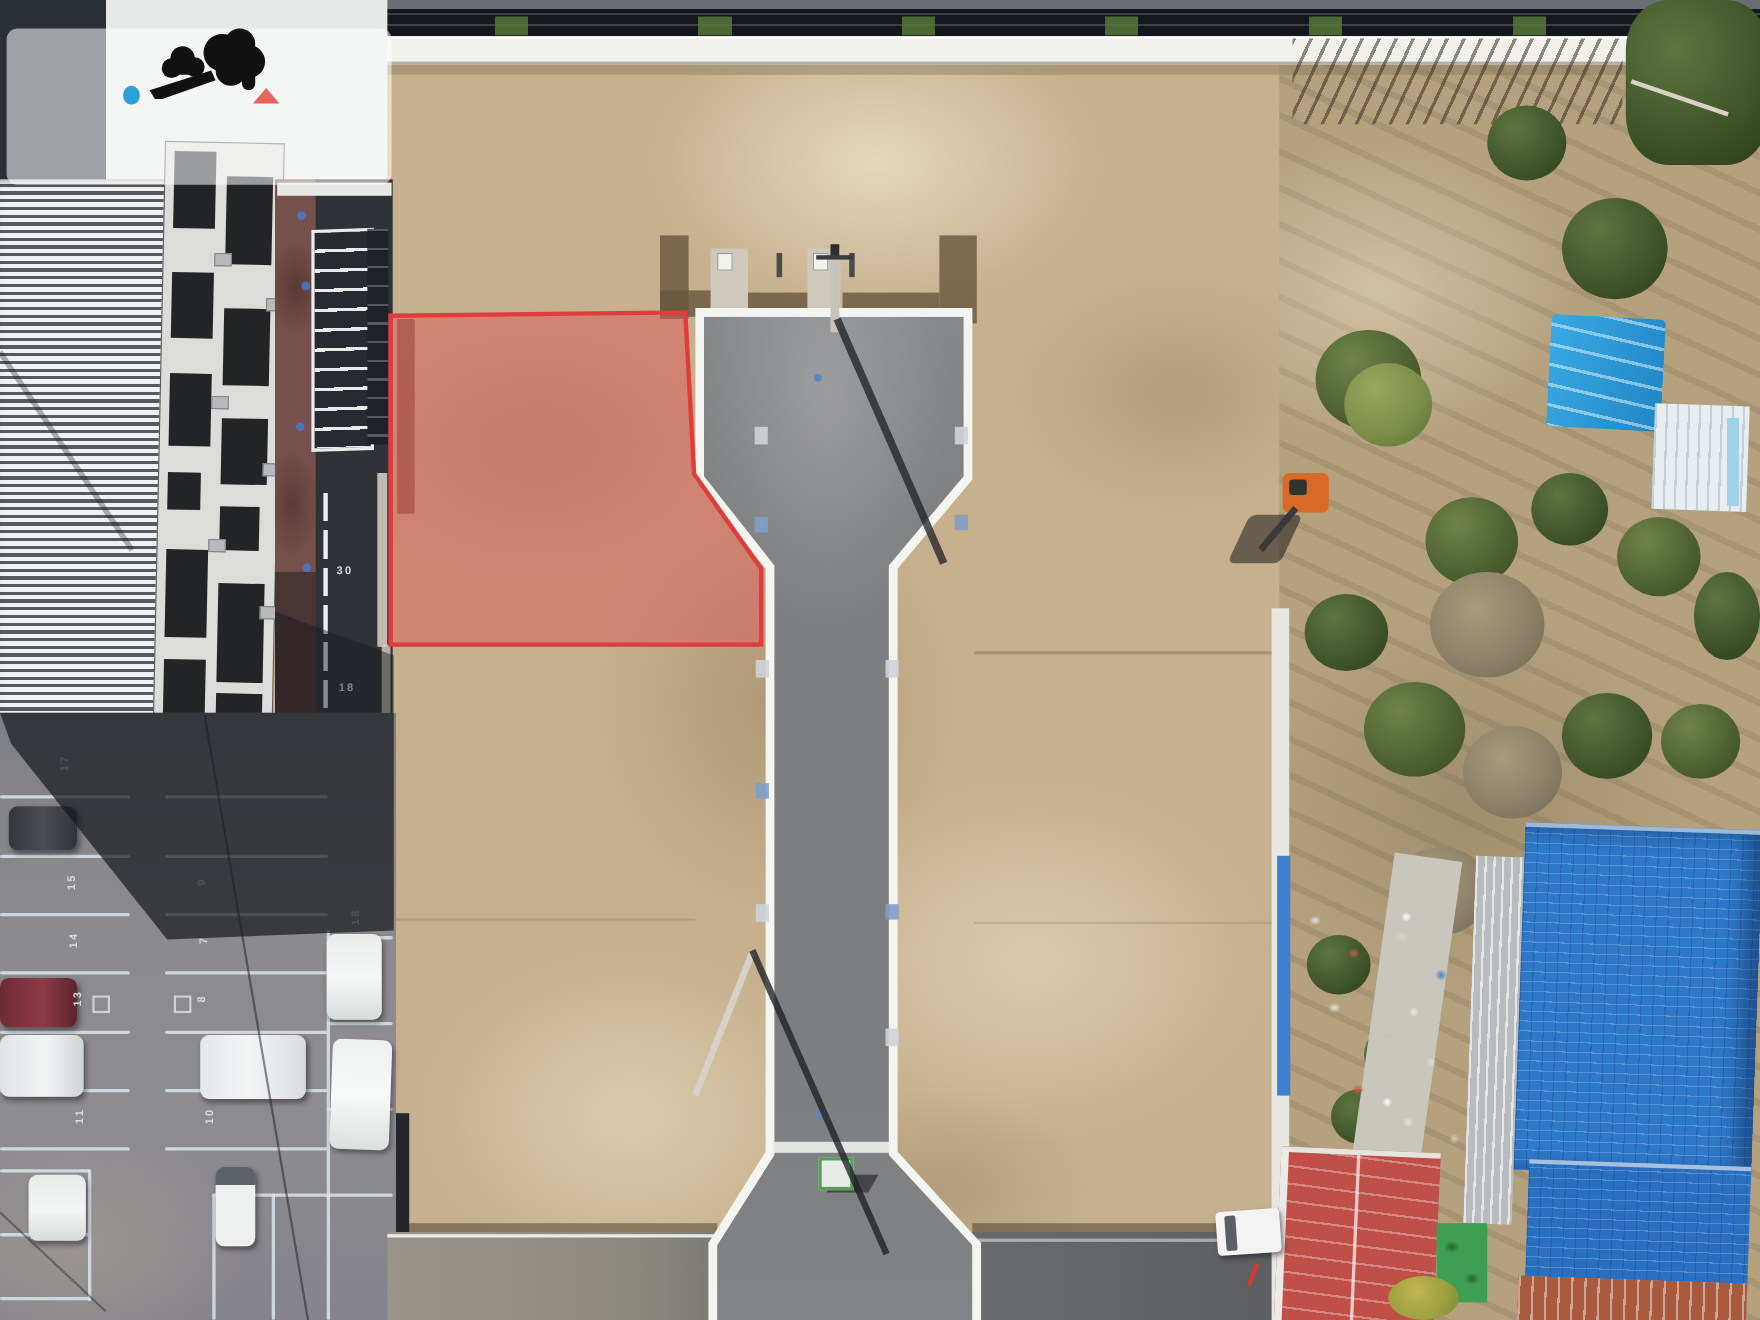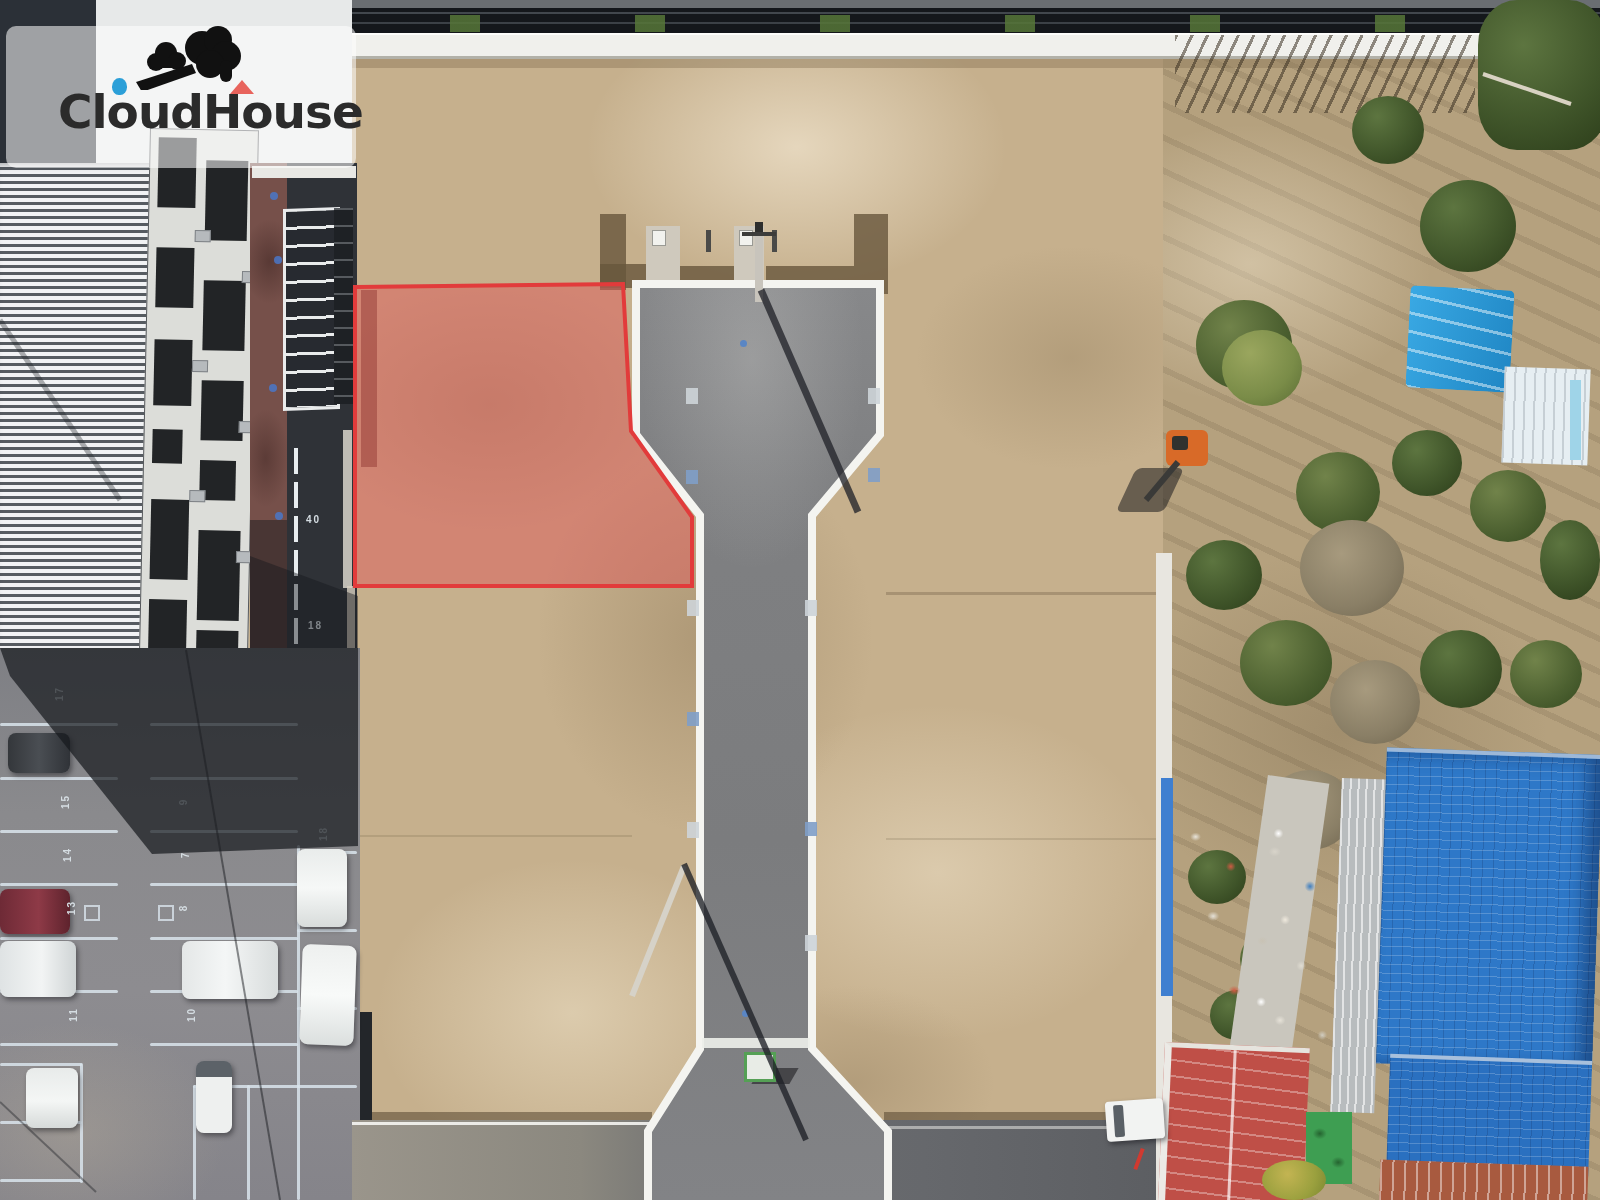--- a/index.html
+++ b/index.html
@@ -260,21 +260,21 @@
 
   <div class="car" style="left:8px;top:733px;width:62px;height:40px;background:linear-gradient(90deg,#34373b,#4a4e53 50%,#303338);"></div>
   <div class="car" style="left:0;top:889px;width:70px;height:45px;background:linear-gradient(90deg,#6e2a36,#8e3a47 55%,#5e232d);"></div>
   <div class="car" style="left:0;top:941px;width:76px;height:56px;background:linear-gradient(90deg,#dfe3e4,#f2f4f4 55%,#cfd4d5);"></div>
   <div class="car" style="left:26px;top:1068px;width:52px;height:60px;background:linear-gradient(180deg,#e8ebea,#f4f6f5 55%,#d6dad9);"></div>
   <div class="car" style="left:182px;top:941px;width:96px;height:58px;background:linear-gradient(90deg,#e4e7e7,#f4f6f6 45%,#d8dcdc);"></div>
   <div class="car" style="left:196px;top:1061px;width:36px;height:72px;background:linear-gradient(180deg,#5c6268 0 16px,#eef0ef 16px);"></div>
   <div class="car" style="left:297px;top:849px;width:50px;height:78px;background:linear-gradient(180deg,#e9eceb,#f6f8f7 50%,#d8dcdb);"></div>
   <div class="car" style="left:301px;top:945px;width:54px;height:100px;background:linear-gradient(180deg,#eef0ef,#f8faf9 50%,#dbdfde);transform:rotate(2deg);"></div>
 
-  <span class="pnum" style="left:306px;top:514px;">40</span>
+  <span class="pnum" style="left:306px;top:514px;">30</span>
   <span class="pnum" style="left:308px;top:620px;">18</span>
   <span class="pnum rot" style="left:52px;top:688px;">17</span>
   <span class="pnum rot" style="left:58px;top:796px;">15</span>
   <span class="pnum rot" style="left:60px;top:849px;">14</span>
   <span class="pnum rot" style="left:64px;top:902px;">13</span>
   <span class="pnum rot" style="left:66px;top:1009px;">11</span>
   <span class="pnum rot" style="left:180px;top:796px;">9</span>
   <span class="pnum rot" style="left:182px;top:849px;">7</span>
   <span class="pnum rot" style="left:180px;top:902px;">8</span>
   <span class="pnum rot" style="left:184px;top:1009px;">10</span>
@@ -390,16 +390,15 @@
         <circle cx="68" cy="28" r="17"></circle>
           <circle cx="84" cy="20" r="14"></circle>
           <circle cx="92" cy="36" r="15"></circle>
         <circle cx="76" cy="44" r="14"></circle>
           <rect x="86" y="40" width="12" height="22" rx="6"></rect>
         <polygon points="2,62 58,44 62,53 8,72"></polygon>
       </g>
     </svg>
     <div class="logodot"></div>
     <div class="logoroof"></div>
-    <div class="logotext"><span>Cloud</span><span>House</span></div>
   </div>
 
 </div>
 
 </body></html>

